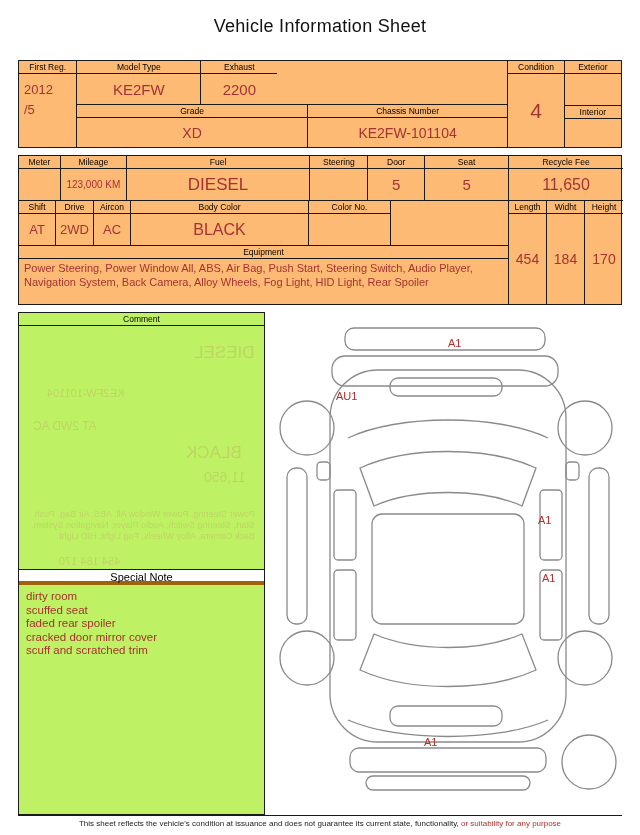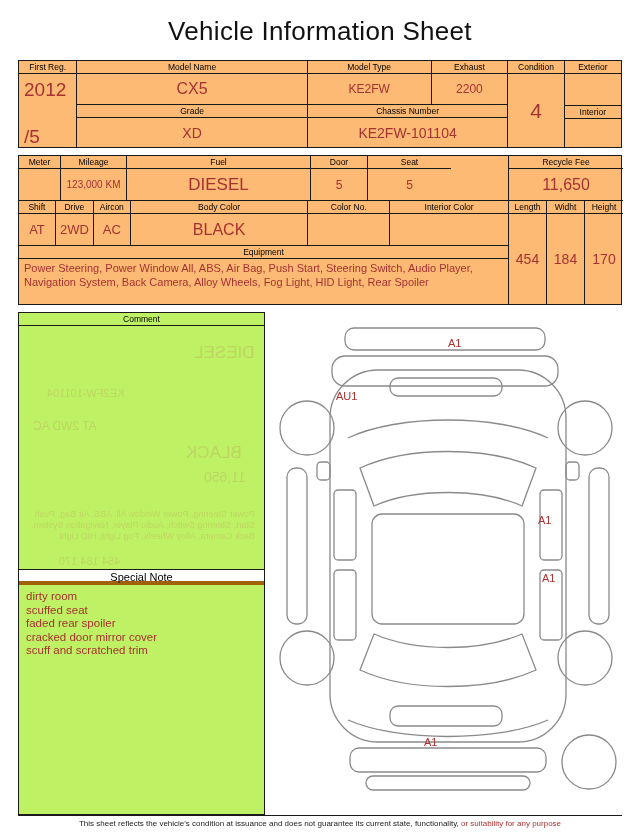--- a/index.html
+++ b/index.html
@@ -1,33 +1,33 @@
 <!DOCTYPE html>
 <html><head>
 <meta charset="utf-8">
 <style>
   *{margin:0;padding:0;box-sizing:border-box}
   html,body{background:#fff}
   .page{position:relative;width:640px;height:835px;background:#ffffff;overflow:hidden;
         font-family:"Liberation Sans","DejaVu Sans",sans-serif;color:#000}
-  .title{position:absolute;top:16px;left:0;width:100%;text-align:center;font-size:26px;letter-spacing:.3px;color:#111}
+  .title{position:absolute;top:16px;left:0;width:100%;text-align:center;font-size:18px;letter-spacing:.3px;color:#111}
   .tbl{position:absolute;left:18px;width:604px;border:1.5px solid #1a1a1a;display:flex;background:#fdba74}
   .vcol{display:flex;flex-direction:column}
   .hrow{display:flex}
   .fcell{display:flex;flex-direction:column}
   .bR{border-right:1px solid #1a1a1a}
   .bB{border-bottom:1px solid #1a1a1a}
   .bT{border-top:1px solid #1a1a1a}
   .lbl{height:13px;font-size:8.5px;line-height:12px;text-align:center;border-bottom:1px solid #1a1a1a;
        color:#000;white-space:nowrap;overflow:hidden}
   .val{flex:1;display:flex;align-items:center;justify-content:center;color:#a63232;white-space:nowrap}
-  .v10{font-size:10px}.v13{font-size:13px}.v14{font-size:14px}.v15{font-size:12px}
+  .v10{font-size:10px}.v13{font-size:13px}.v14{font-size:14px}.v15{font-size:15px}
   .v16{font-size:16px}.v17{font-size:17px}.v21{font-size:21px}
-  .fr{flex-direction:column;align-items:flex-start;justify-content:space-between;
-      padding:6px 0 0 5px;font-size:19px;line-height:20px}
+  .fr{flex-direction:column;align-items:flex-start;justify-content:flex-start;
+      padding:6px 0 0 5px;font-size:13px;line-height:20px}
   .equip{flex:1;color:#a63232;font-size:11px;line-height:13.5px;padding:3px 5px;
          text-align:left;white-space:normal}
   .comment-box{position:absolute;left:18px;top:312px;width:247px;height:503px;border:1.5px solid #1a1a1a;background:#bef264}
   .ghost{position:absolute;color:#c06060;opacity:.2;transform:scaleX(-1);white-space:nowrap}
   .ghost.wrap{white-space:normal}
   .sn-strip{position:absolute;left:0;top:256px;width:100%;height:16px;line-height:15px;
             border-top:1px solid #1a1a1a;border-bottom:4px solid #a16207;background:#fff;
             text-align:center;font-size:11px}
   .sn-items{position:absolute;left:7px;top:277px;color:#a63232;font-size:11.5px;line-height:13.5px;text-align:left}
   .bottom-rule{position:absolute;left:18px;top:815px;width:604px;border-top:1.5px solid #1a1a1a}
@@ -45,24 +45,20 @@
   <div class="tbl" style="top:60px;height:88px">
     <div class="fcell bR" style="width:59px">
       <div class="lbl">First Reg.</div>
       <div class="val fr">
         <div>2012</div>
         <div>/5</div>
       </div>
     </div>
     <div class="vcol bR" style="width:431px">
       <div class="hrow bB" style="height:44px">
-        <div class="fcell bR" style="width:231px">
-          <div class="lbl">Model Name</div>
-          <div class="val v16">CX5</div>
-        </div>
         <div class="fcell bR" style="width:124px">
           <div class="lbl">Model Type</div>
           <div class="val v15">KE2FW</div>
         </div>
         <div class="fcell" style="width:76px">
           <div class="lbl">Exhaust</div>
           <div class="val v15">2200</div>
         </div>
       </div>
       <div class="hrow" style="flex:1">
@@ -100,20 +96,24 @@
           <div class="val v13"></div>
         </div>
         <div class="fcell bR" style="width:66px">
           <div class="lbl">Mileage</div>
           <div class="val v10">123,000 KM</div>
         </div>
         <div class="fcell bR" style="width:184px">
           <div class="lbl">Fuel</div>
           <div class="val v17">DIESEL</div>
         </div>
+        <div class="fcell bR" style="width:58px">
+          <div class="lbl">Steering</div>
+          <div class="val v13"></div>
+        </div>
         <div class="fcell bR" style="width:57px">
           <div class="lbl">Door</div>
           <div class="val v15">5</div>
         </div>
         <div class="fcell" style="width:83px">
           <div class="lbl">Seat</div>
           <div class="val v15">5</div>
         </div>
       </div>
       <div class="hrow bB" style="height:45px">
@@ -128,24 +128,20 @@
         <div class="fcell bR" style="width:37px">
           <div class="lbl">Aircon</div>
           <div class="val v13">AC</div>
         </div>
         <div class="fcell bR" style="width:178px">
           <div class="lbl">Body Color</div>
           <div class="val v16">BLACK</div>
         </div>
         <div class="fcell bR" style="width:82px">
           <div class="lbl">Color No.</div>
-          <div class="val v13"></div>
-        </div>
-        <div class="fcell" style="width:118px">
-          <div class="lbl">Interior Color</div>
           <div class="val v13"></div>
         </div>
       </div>
       <div class="fcell" style="flex:1">
         <div class="lbl">Equipment</div>
         <div class="equip">Power Steering, Power Window  All, ABS, Air Bag, Push Start, Steering Switch, Audio Player, Navigation System, Back Camera, Alloy Wheels, Fog Light, HID Light, Rear Spoiler</div>
       </div>
     </div>
     <div class="vcol" style="width:114px">
       <div class="fcell bB" style="height:45px">

